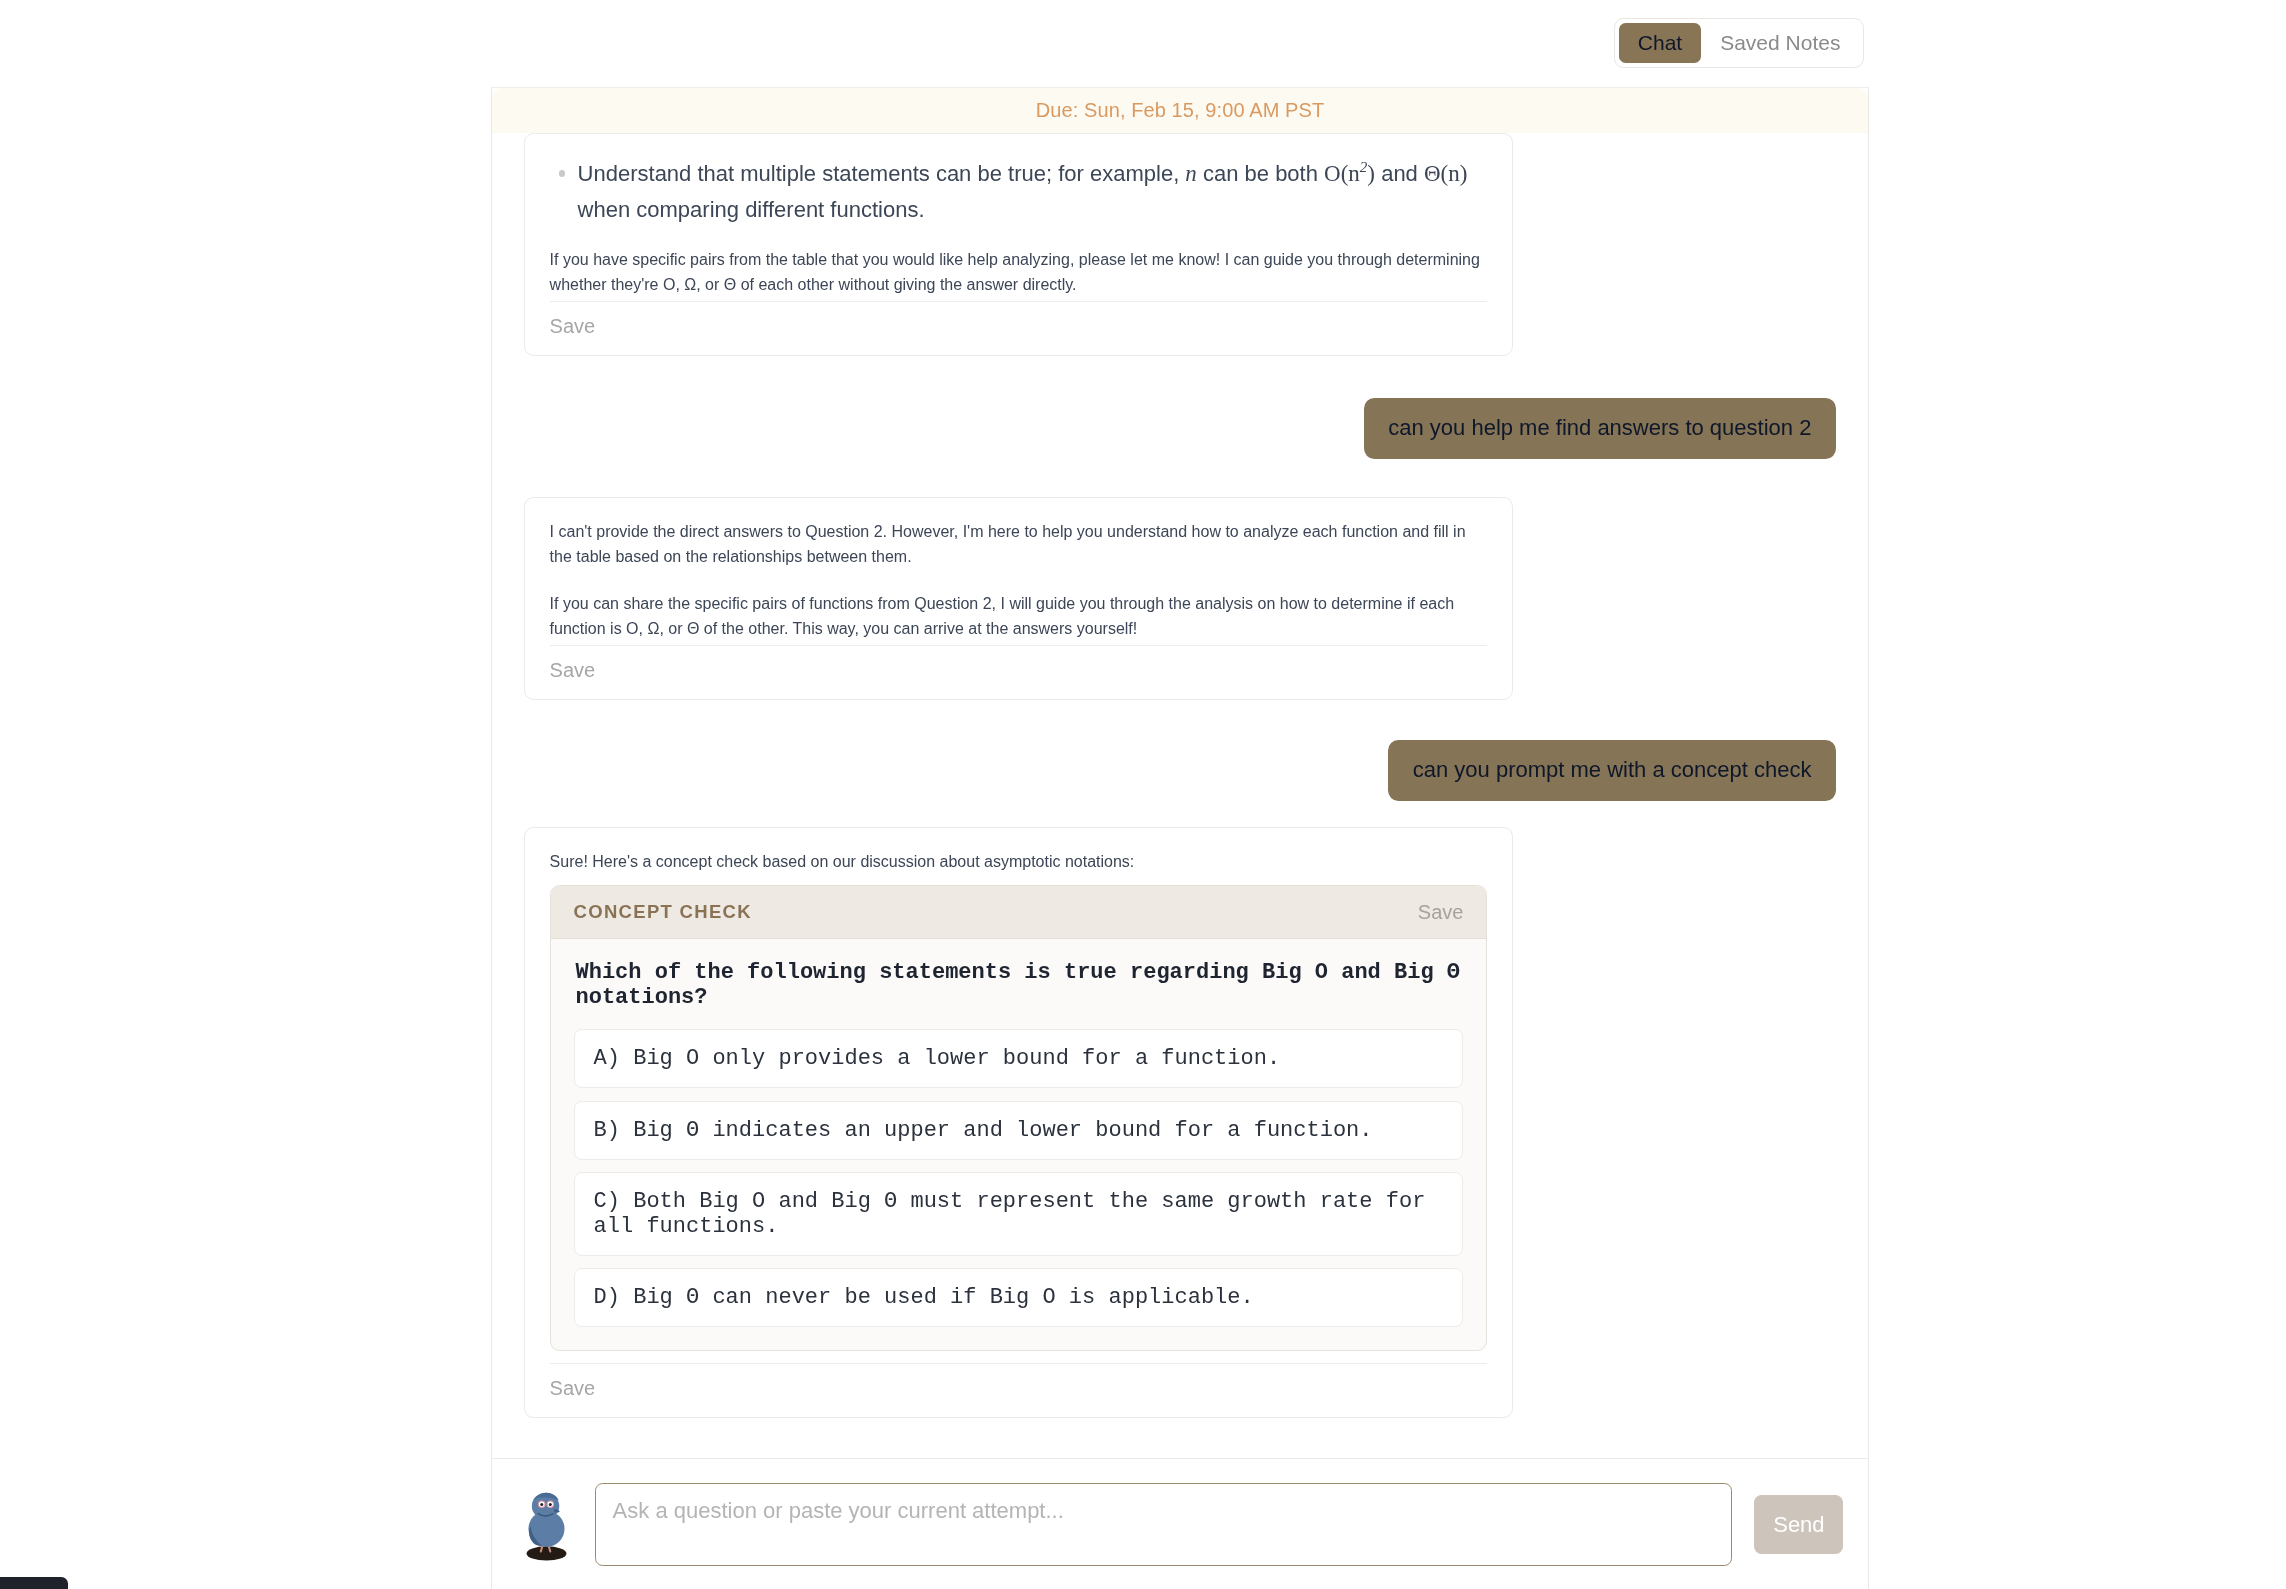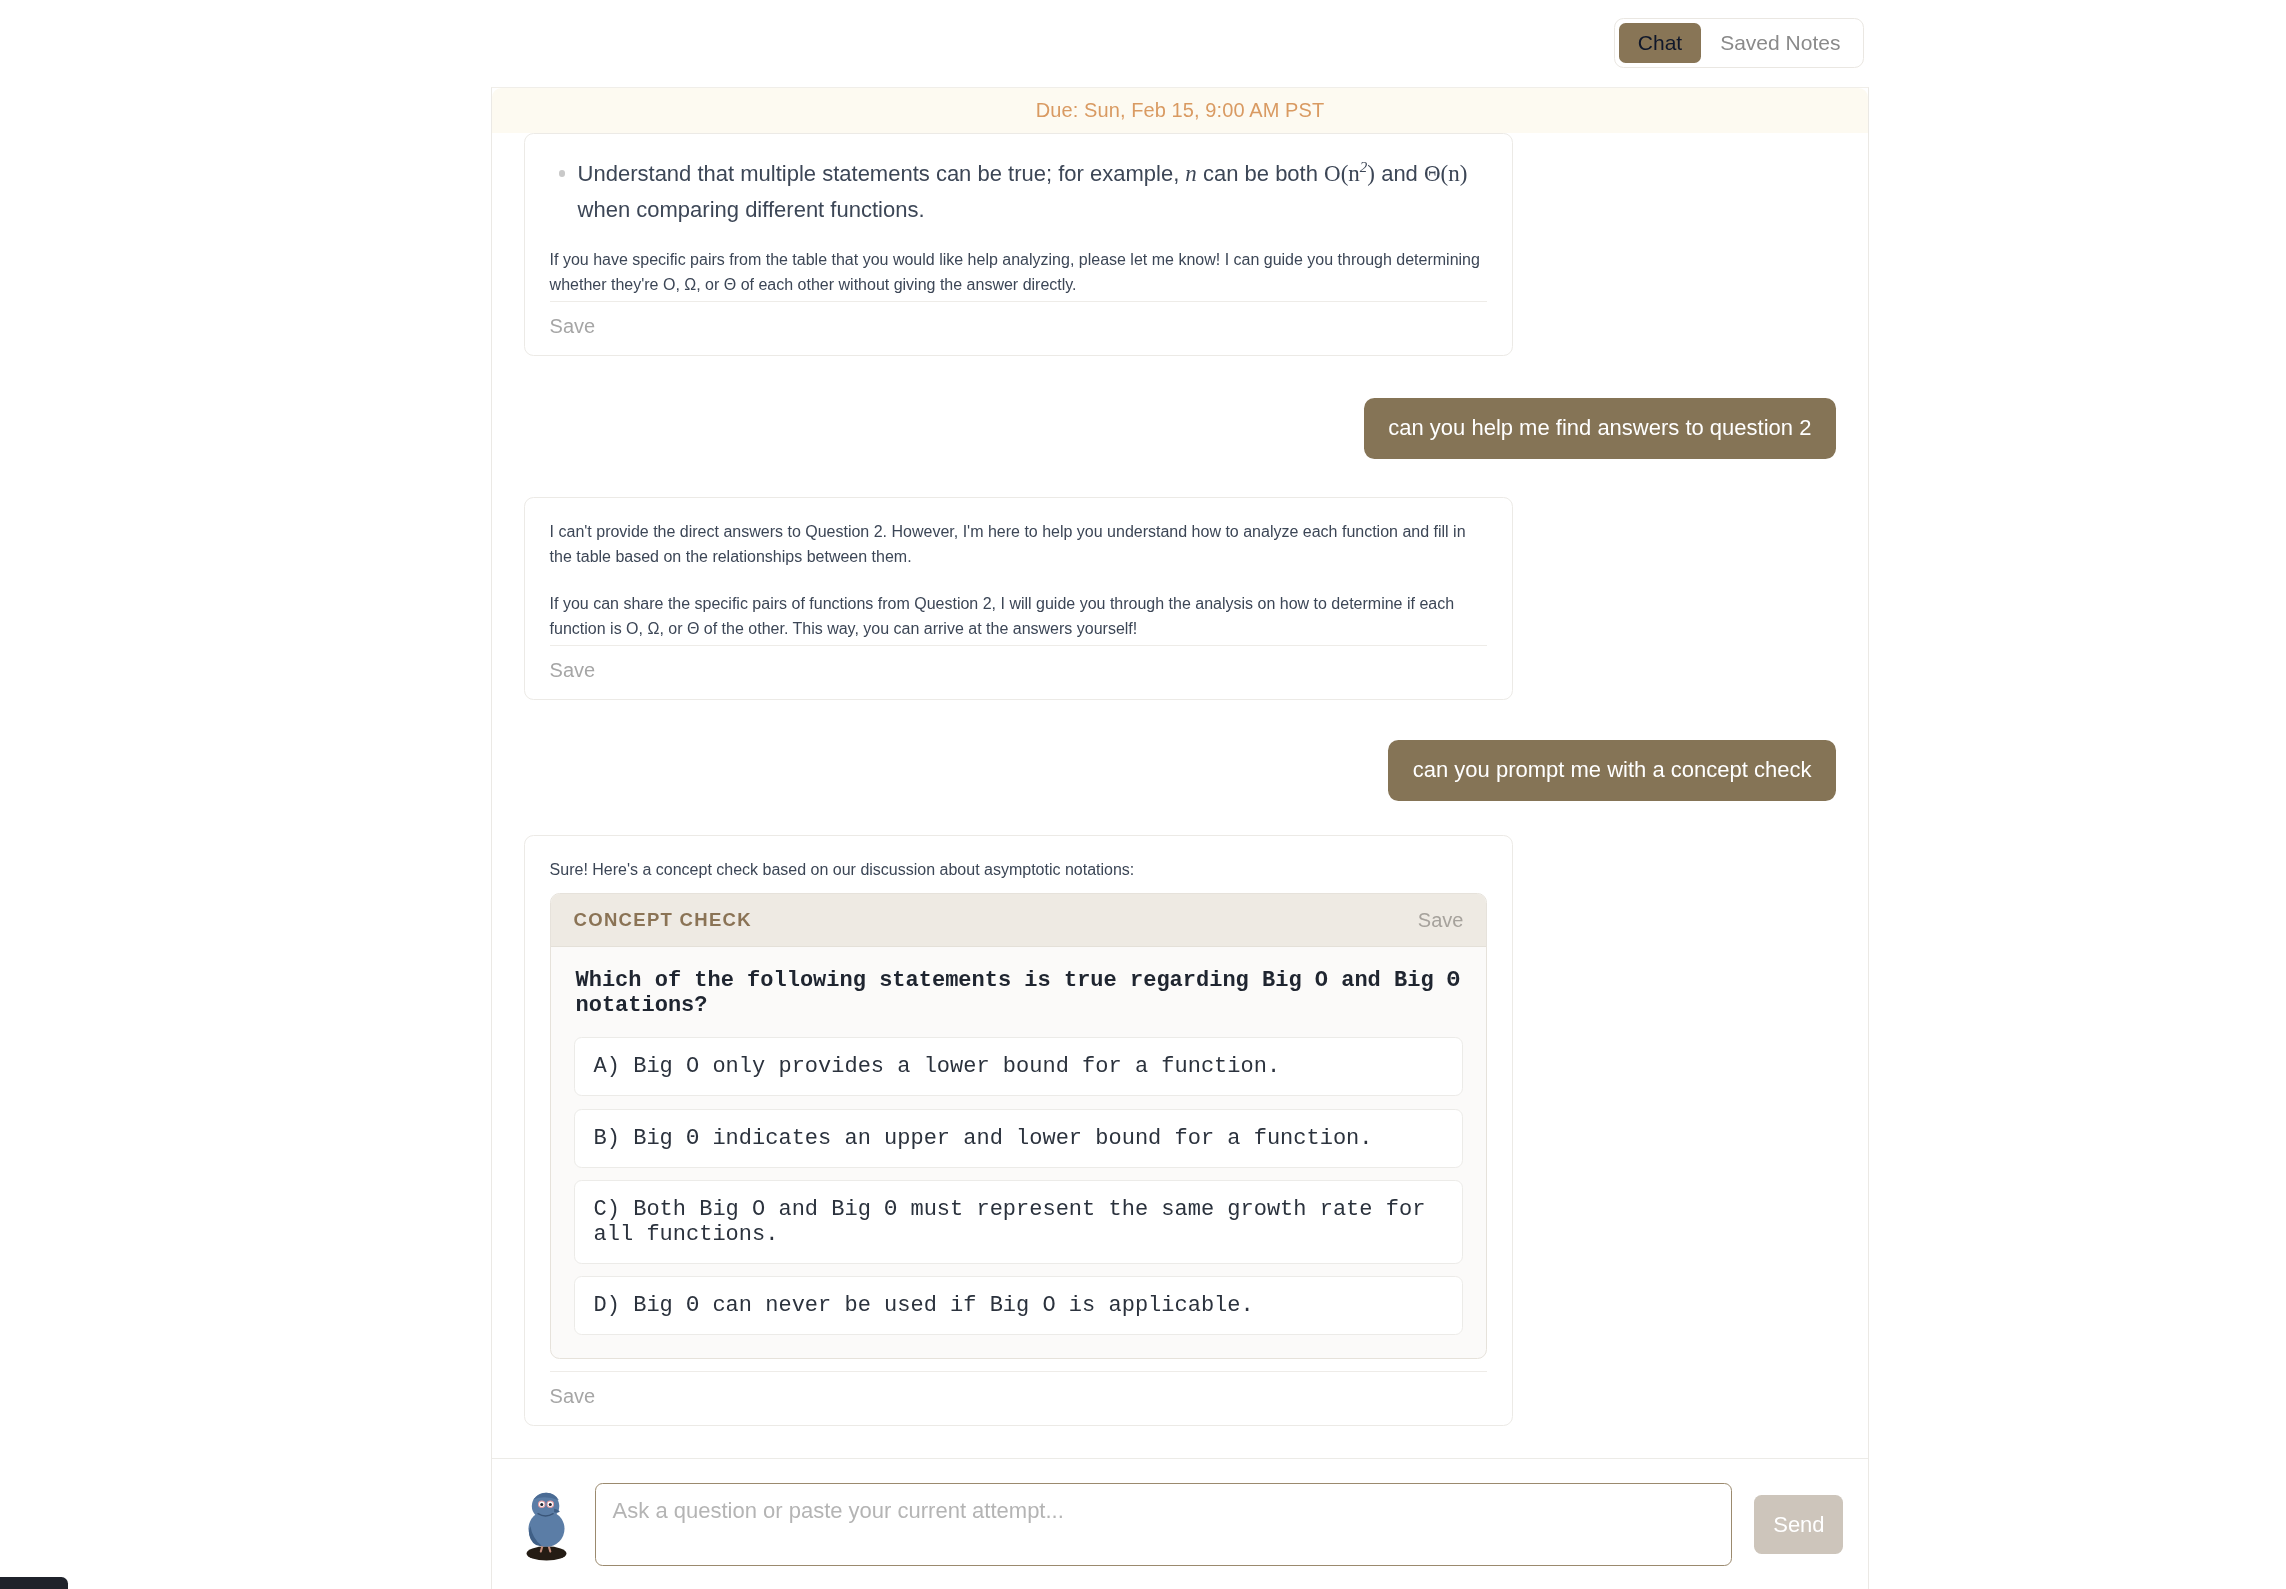--- a/index.html
+++ b/index.html
@@ -179,21 +179,21 @@
   .save-link {
     font-size: 20px;
     color: #a6a6a6;
     cursor: pointer;
     display: inline-block;
   }
 
   
   .u-bubble {
     background: #857456;
-    color: #ffffff;
+    color: #0f172a;
     border-radius: 10.4px;
     font-size: 22px;
     padding: 16px 24.6px;
     max-width: 965px;
     line-height: 1.3;
   }
 
   
   .cc-card {
     margin: 11.4px 24.6px 0 24.6px;
@@ -340,21 +340,21 @@
           <div class="a-foot">
             <span class="save-link">Save</span>
           </div>
         </div>
       </div>
 
       <div class="msg-row right" style="margin-top:40px;">
         <div class="u-bubble">can you prompt me with a concept check</div>
       </div>
 
-      <div class="msg-row left" style="margin-top:34px;">
+      <div class="msg-row left" style="margin-top:26px;">
         <div class="a-card">
           <div class="a-body" style="padding-bottom:0;">
             <p class="a-text" style="margin-bottom:5.7px;">Sure! Here's a concept check based on our discussion about asymptotic notations:</p>
           </div>
 
           <div class="cc-card">
             <div class="cc-head">
               <span class="cc-title">CONCEPT CHECK</span>
               <span class="cc-save">Save</span>
             </div>

